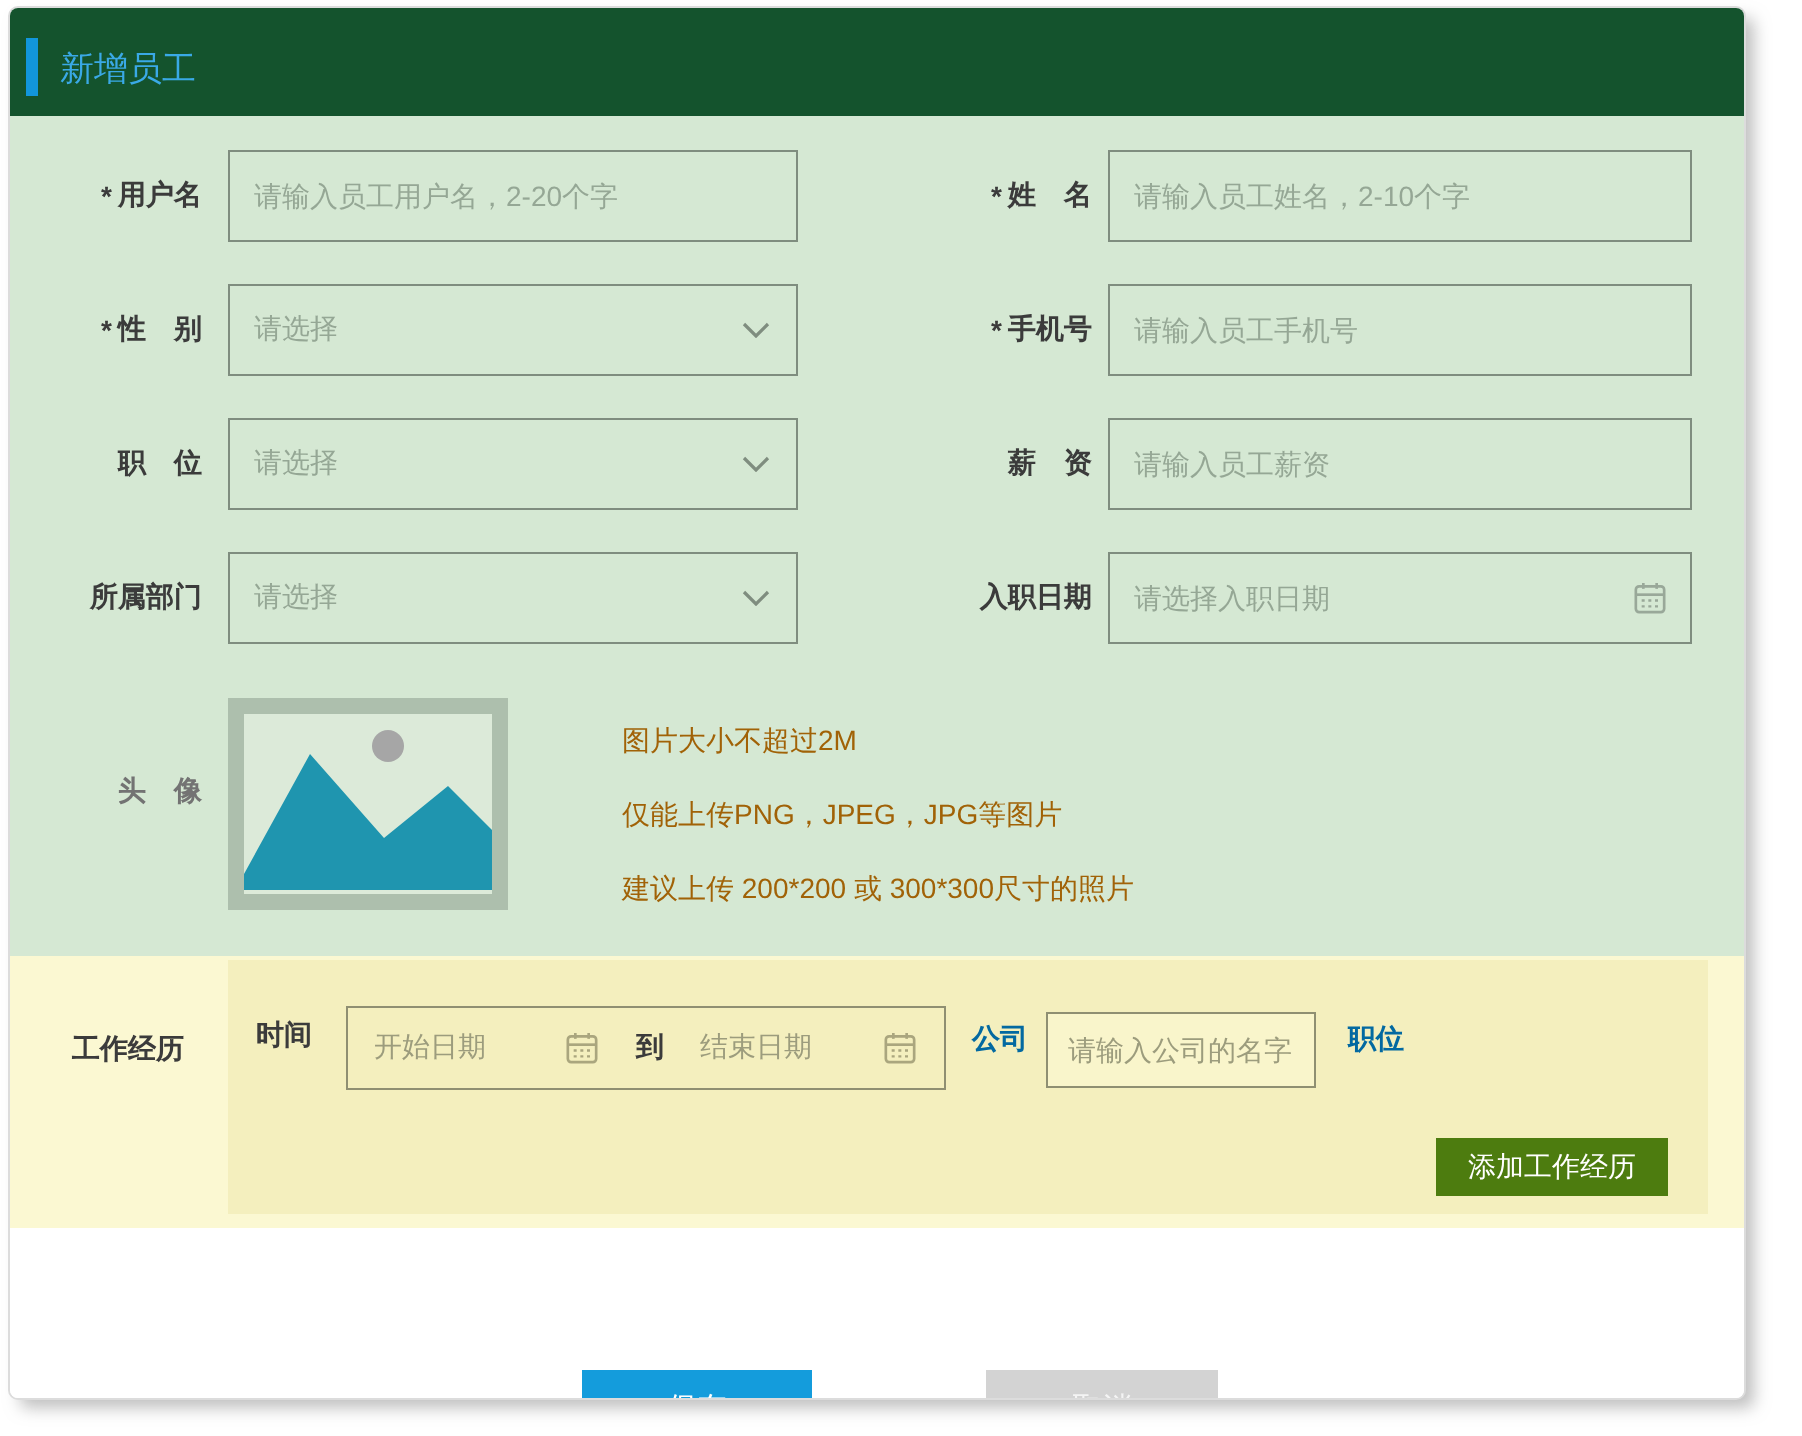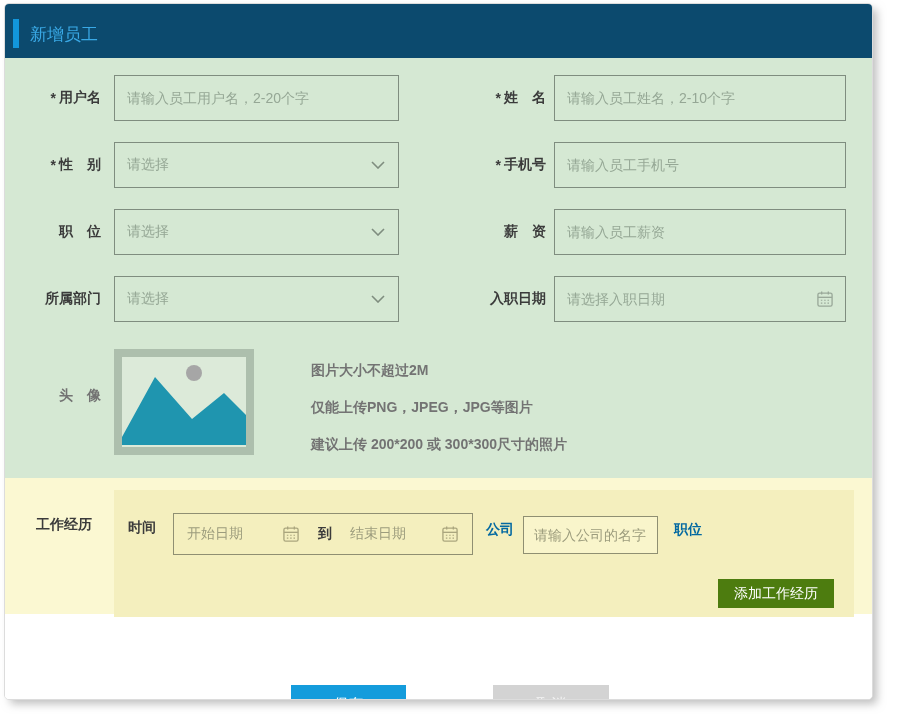--- a/index.html
+++ b/index.html
@@ -13,21 +13,21 @@
     position: relative;
     width: 869px; height: 697px;
     margin: 3px 0 0 4px;
     background: #ffffff;
     border: 1px solid #dcdcdc;
     border-radius: 5px;
     box-shadow: 5px 5px 8px -1px rgba(130,130,130,0.5);
     overflow: hidden;
   }
   
-  .hdr { position: absolute; top: 0; left: 0; right: 0; height: 54px; background: #0c4a6e; }
+  .hdr { position: absolute; top: 0; left: 0; right: 0; height: 54px; background: #14532d; }
   .accent-bar { position: absolute; left: 8px; top: 15px; width: 6px; height: 29px; background: #1296db; }
   .page-title { position: absolute; left: 25px; top: 19px; font-size: 17px; color: #3aa9e6; }
   
   .sec-green { position: absolute; top: 54px; left: 0; right: 0; height: 420px; background: #d5e8d3; }
   .form-grid {
     display: grid;
     grid-template-columns: 83px 285px 155px 292px;
     grid-auto-rows: 46px;
     row-gap: 21px;
     padding: 17px 0 0 26px;
@@ -70,25 +70,25 @@
     font-size: 14px; font-weight: bold; color: #737373; white-space: pre;
   }
   .avatar-frame {
     width: 140px; height: 106px;
     border: 8px solid #adbfad;
     background: #dcead9;
     cursor: pointer;
     line-height: 0;
   }
   .notes { list-style: none; margin-left: 57px; padding-top: 3px; }
-  .notes li { line-height: 37px; font-size: 14px; color: #737373; font-weight: bold; }
+  .notes li { line-height: 37px; font-size: 14px; color: #a16207; }
   
   .sec-yellow { position: absolute; top: 474px; left: 0; right: 0; height: 136px; background: #fbf8d2; }
   .we-label { position: absolute; left: 31px; top: 38px; font-size: 14px; font-weight: bold; color: #3b3b3b; }
-  .yellow-inner { position: absolute; left: 109px; top: 12px; width: 740px; height: 127px; background: #f4efbe; }
+  .yellow-inner { position: absolute; left: 109px; top: 2px; width: 740px; height: 127px; background: #f4efbe; }
   .time-label { position: absolute; left: 14px; top: 29px; font-size: 14px; font-weight: bold; color: #3b3b3b; }
   .date-range {
     position: absolute; left: 59px; top: 23px; width: 300px; height: 42px;
     border: 1px solid #8f8f72;
   }
   .dr-ph { position: absolute; top: 50%; transform: translateY(-50%); font-size: 14px; color: #9c9c7d; cursor: pointer; }
   .dr-start { left: 13px; }
   .dr-end { left: 176px; }
   .dr-to { position: absolute; left: 144px; top: 50%; transform: translateY(-50%); font-size: 14px; font-weight: bold; color: #3b3b3b; }
   .cal-yellow { position: absolute; top: 50%; margin-top: -10px; color: #aaa67e; cursor: pointer; }

